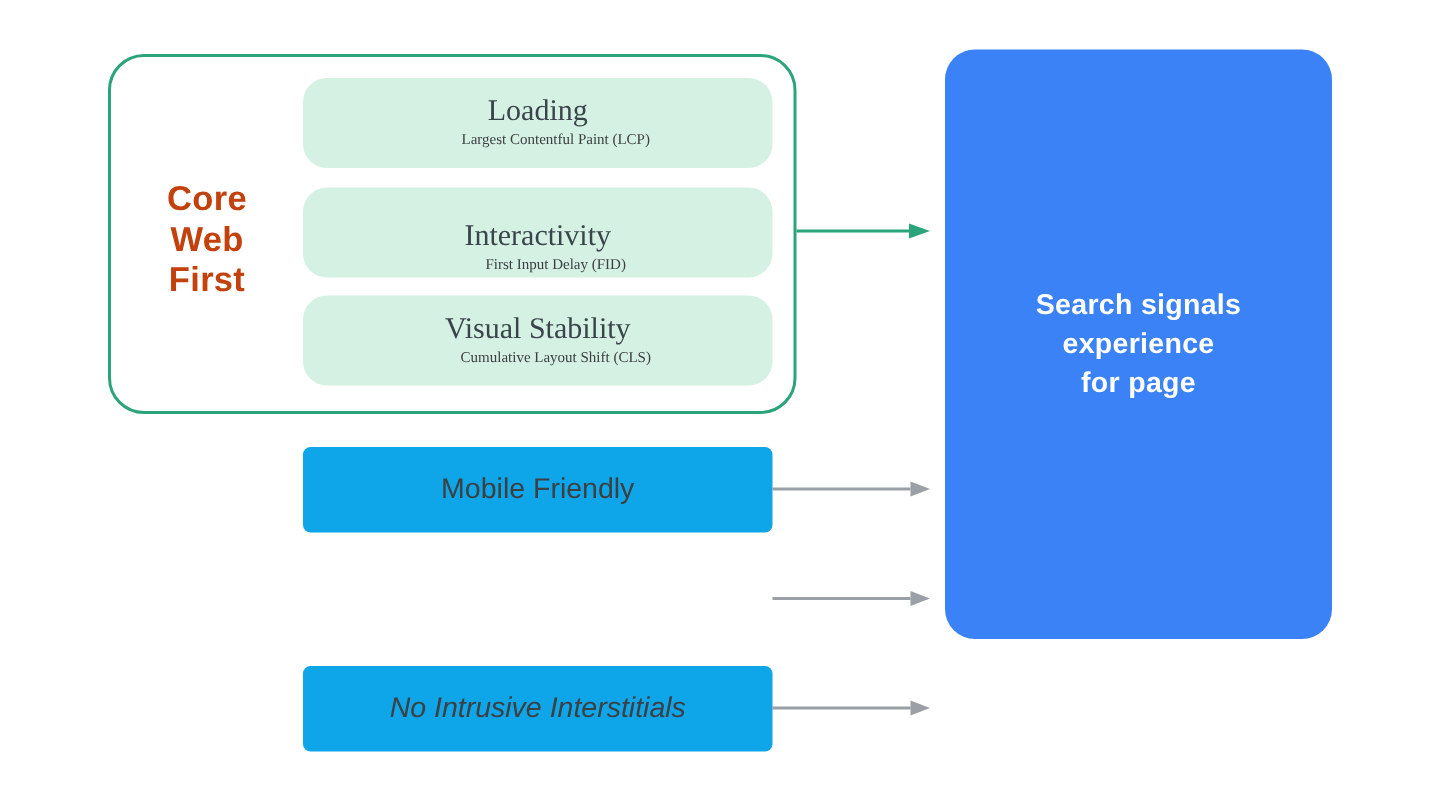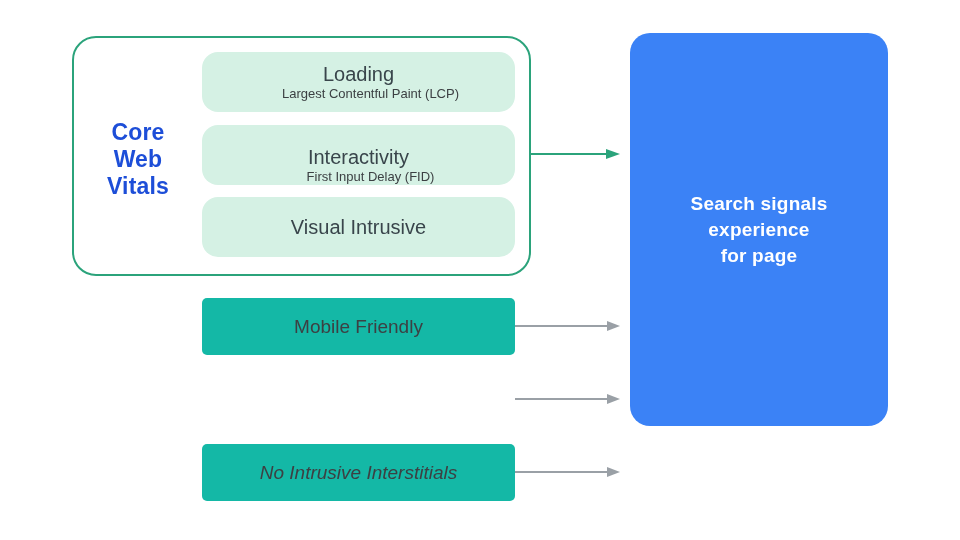--- a/index.html
+++ b/index.html
@@ -27,65 +27,66 @@
     border-radius: 24px;
     box-sizing: border-box;
     background: #ffffff;
   }
   .cwv-label {
     position: absolute;
     left: 78px;
     top: 119px;
     width: 120px;
     text-align: center;
-    color: #1d4ed8;
+    color: #c2410c;
     font-size: 23px;
     font-weight: 700;
     line-height: 27px;
     letter-spacing: 0.2px;
   }
 
   
   .vital-box {
     position: absolute;
     left: 202px;
     width: 313px;
     height: 60px;
     background: #D5F1E4;
     border-radius: 16px;
     display: flex;
     flex-direction: column;
     align-items: center;
     justify-content: center;
     text-align: center;
+    font-family: Liberation Serif, serif;
   }
   .vital-box.v0 { top: 52px; }
   .vital-box.v1 { top: 125px; justify-content: flex-end; }
   .vital-box.v2 { top: 197px; }
   .vital-title {
     color: #39454B;
     font-size: 20px;
     font-weight: 500;
     line-height: 24px;
   }
   .vital-subtitle {
     color: #3C4043;
-    font-size: 13px;
+    font-size: 10px;
     font-weight: 400;
     line-height: 16px;
     margin-left: 24px;
   }
 
   
   .signal-box {
     position: absolute;
     left: 202px;
     width: 313px;
     height: 57px;
-    background: #14b8a6;
+    background: #0ea5e9;
     border-radius: 5px;
     display: flex;
     align-items: center;
     justify-content: center;
     text-align: center;
   }
   .signal-box.s0 { top: 298px; }
   .signal-box.s1 { top: 371px; }
   .signal-box.s2 { top: 444px; font-style: italic; }
   .signal-label {
@@ -146,33 +147,34 @@
 </head>
 <body>
 
 <div class="canvas">
 
   <div class="cwv-container"></div>
 
   <div class="cwv-label">
     <div>Core</div>
     <div>Web</div>
-    <div>Vitals</div>
+    <div>First</div>
   </div>
 
   <div class="vital-box v0">
     <div class="vital-title">Loading</div>
     <div class="vital-subtitle">Largest Contentful Paint (LCP)</div>
   </div>
   <div class="vital-box v1">
     <div class="vital-title">Interactivity</div>
     <div class="vital-subtitle">First Input Delay (FID)</div>
   </div>
   <div class="vital-box v2">
-    <div class="vital-title">Visual Intrusive</div>
+    <div class="vital-title">Visual Stability</div>
+    <div class="vital-subtitle">Cumulative Layout Shift (CLS)</div>
   </div>
 
   <div class="arrow green">
     <div class="arrow-line"></div>
     <div class="arrow-head"></div>
   </div>
 
   <div class="signal-box s0">
     <div class="signal-label">Mobile Friendly</div>
   </div>

